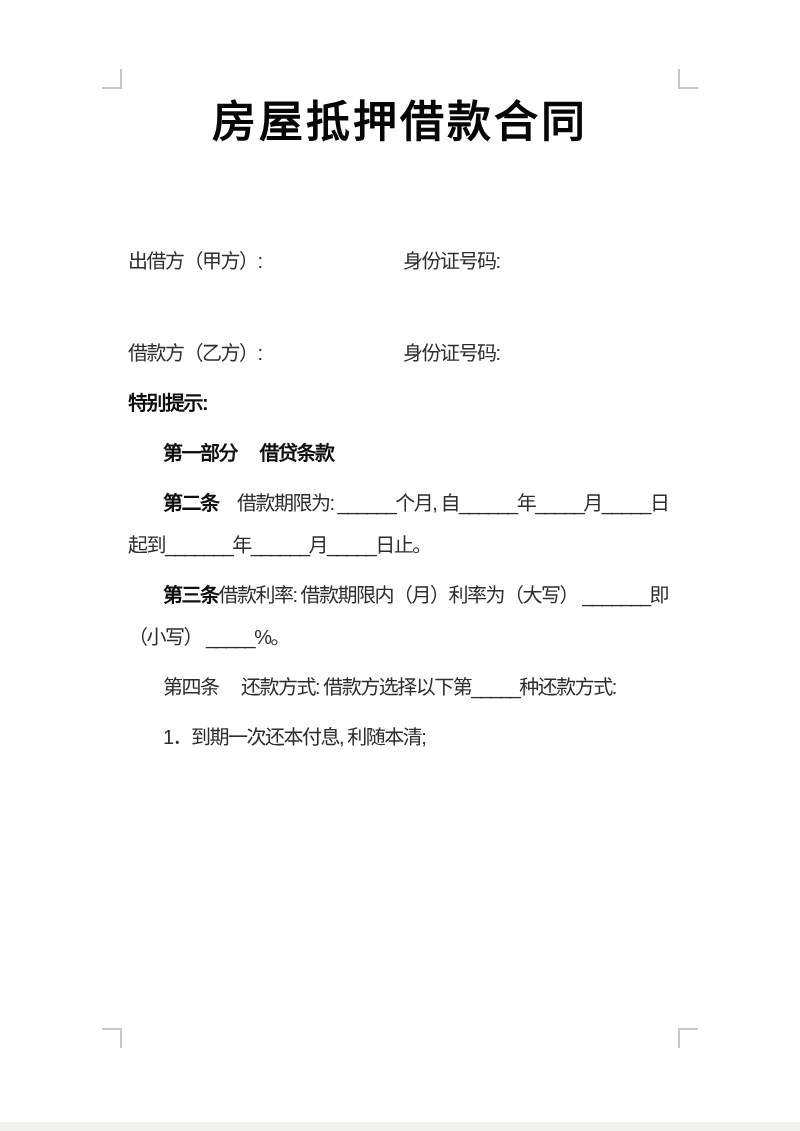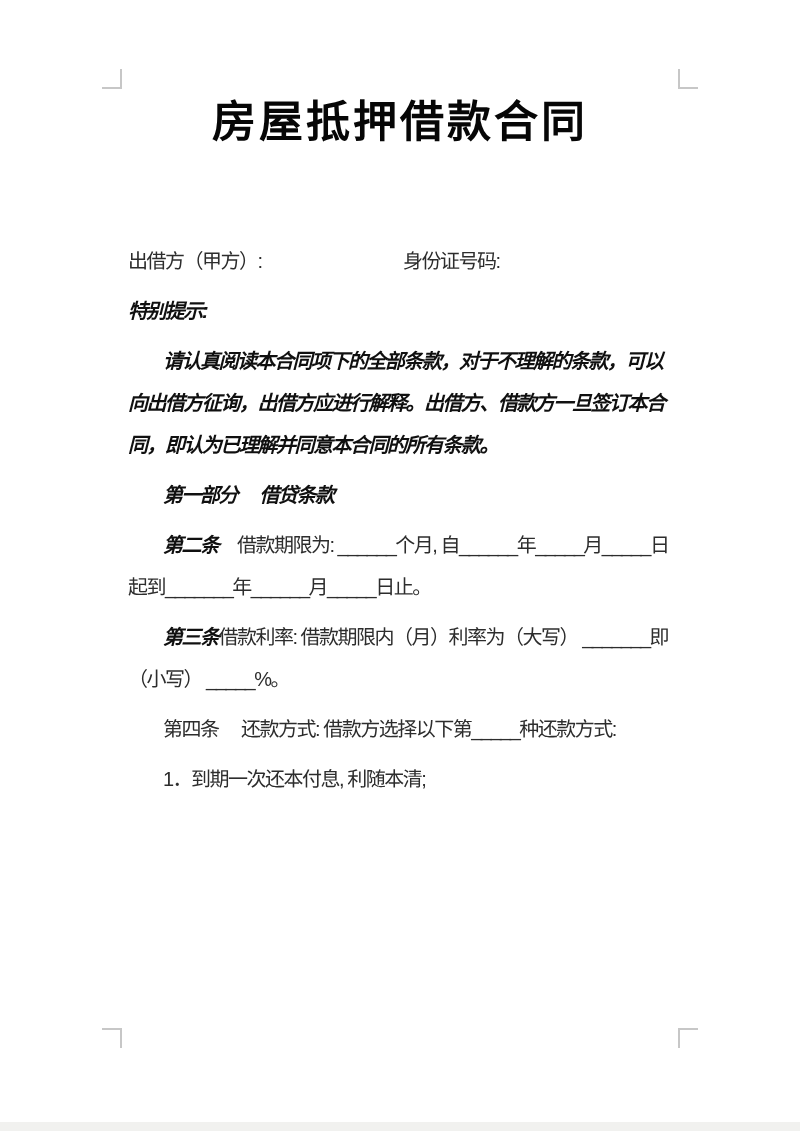--- a/index.html
+++ b/index.html
@@ -43,21 +43,21 @@
   }
   .line, .para {
     margin: 8px;
     font-size: 20px;
     line-height: 42px;
     letter-spacing: -1.5px;
     white-space: pre-line;
     color: #2d2d2d;
   }
   .para { text-indent: 35px; }
-  .b { font-weight: bold; color: #101010; font-style: italic; }
+  .b { font-weight: bold; color: #101010; }
   .col1 { display: inline-block; width: 275px; }
 
   .bottom-strip {
     position: absolute;
     left: 0; bottom: 0;
     width: 100%; height: 9px;
     background: #f1f1ef;
   }
 </style>
 </head>
@@ -71,26 +71,26 @@
   <div class="corner br"></div>
 
   <div class="content">
 
     <h1 class="title">房屋抵押借款合同</h1>
 
     <div class="line">
       <span class="col1">出借方（甲方）:</span><span>身份证号码:</span>
     </div>
 
+    <div class="line">
+      <span class="col1">借款方（乙方）:</span><span>身份证号码:</span>
+    </div>
 
     <p class="line b">特别提示:</p>
 
-    <p class="para b">请认真阅读本合同项下的全部条款，对于不理解的条款，可以
-向出借方征询，出借方应进行解释。出借方、借款方一旦签订本合
-同，即认为已理解并同意本合同的所有条款。</p>
 
 
     <p class="para b">第一部分　 借贷条款</p>
 
 
     <p class="para"><span class="b">第二条</span><span>　借款期限为: ______个月, 自______年_____月_____日
 起到_______年______月_____日止。</span></p>
 
     <p class="para"><span class="b">第三条</span><span>借款利率: 借款期限内（月）利率为（大写） _______即
 （小写） _____%。</span></p>

